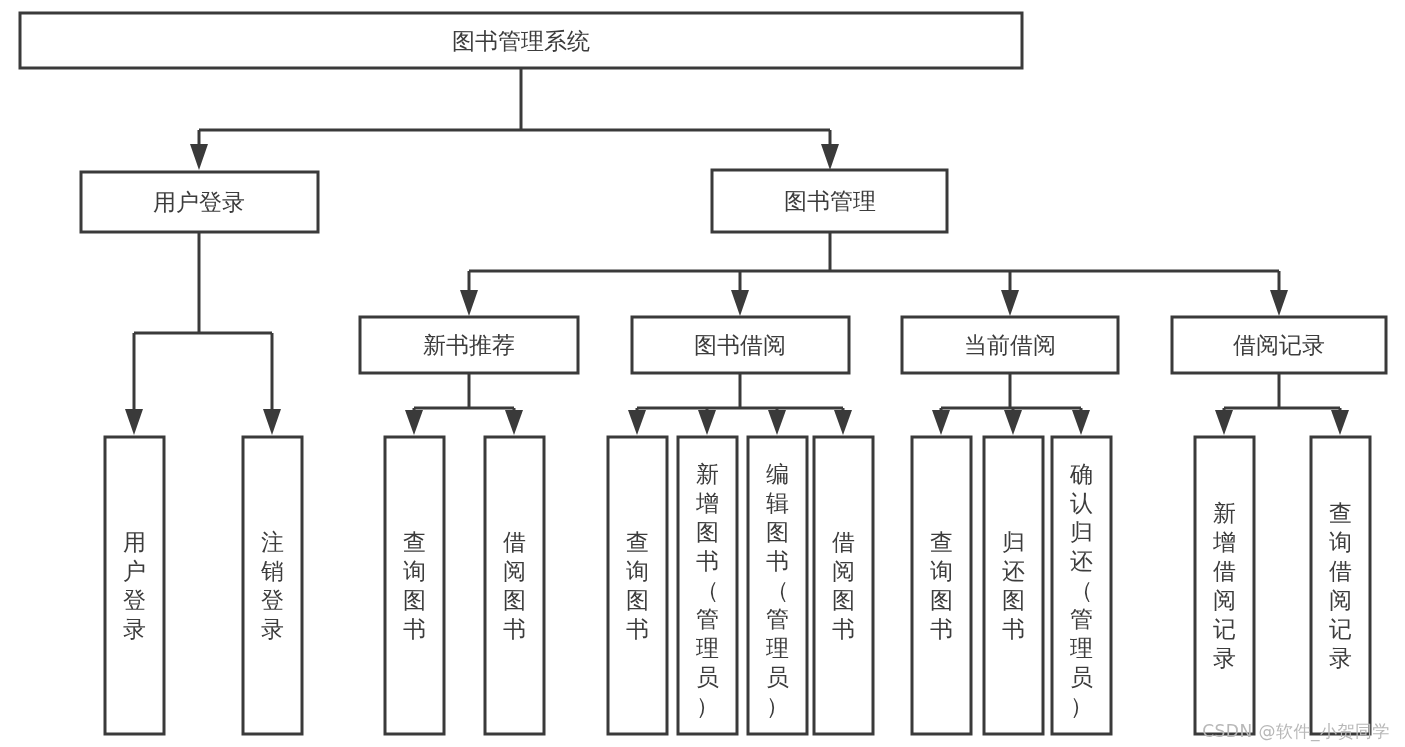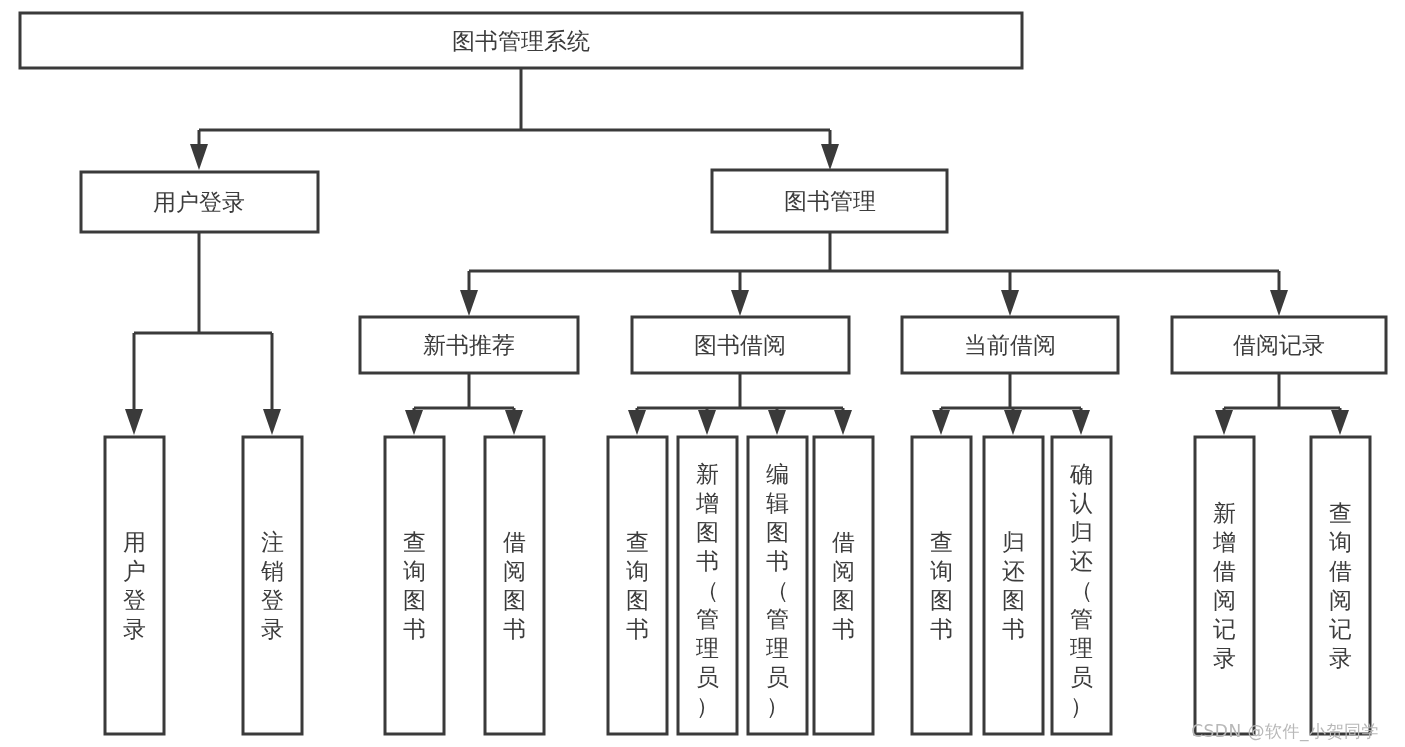--- a/index.html
+++ b/index.html
@@ -49,21 +49,21 @@
     dominant-baseline: middle;
   }
   .node-label-vert {
     fill: #3c3c3c;
     font-family: "DejaVu Sans", "Liberation Sans", sans-serif;
     font-size: 23px;
     text-anchor: middle;
   }
   .watermark {
     position: absolute;
-    right: 26px;
+    right: 15px;
     bottom: 4px;
     font-family: "DejaVu Sans", "Liberation Sans", sans-serif;
     font-size: 17px;
     color: #b8b8b8;
     white-space: nowrap;
     letter-spacing: 0.5px;
   }
 </style>
 </head>
 <body>

